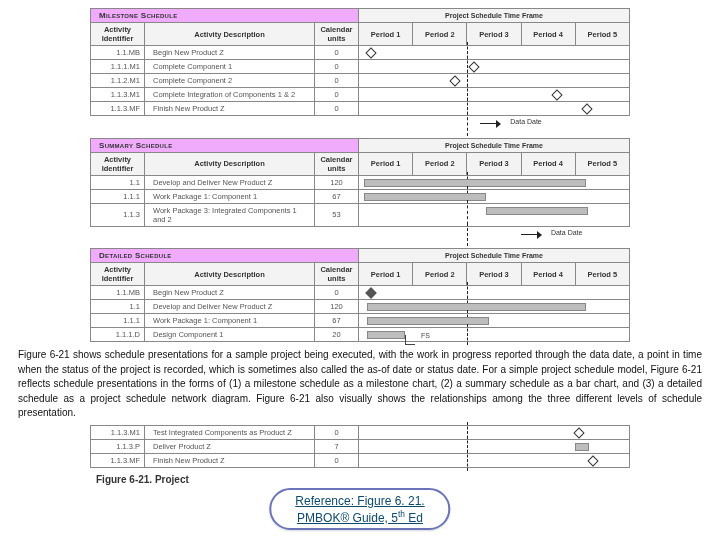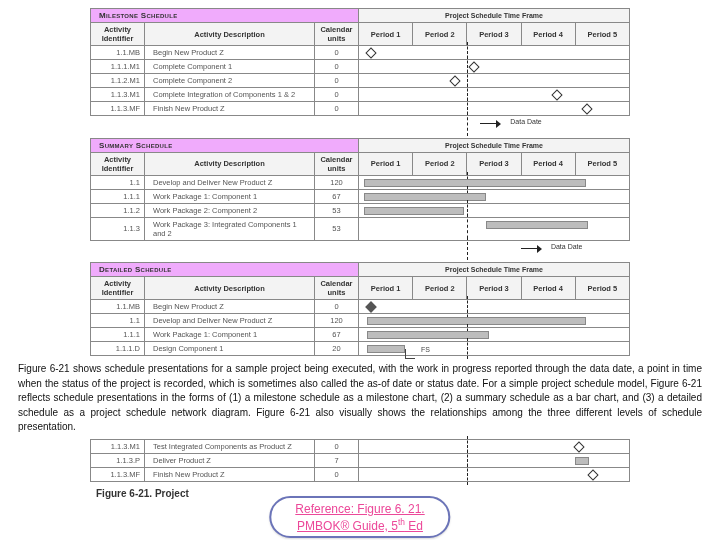--- a/index.html
+++ b/index.html
@@ -130,30 +130,30 @@
     text-align: justify;
   }
   .figcap {
     font-weight: bold;
     font-size: 10px;
     color: #333;
     padding: 4px 0 0 6px;
   }
   .refbox {
     position: absolute;
-    bottom: 2px;
+    bottom: 10px;
     left: 50%;
     transform: translateX(-50%);
     background: #fff;
     border: 2px solid #6b74b8;
     border-radius: 22px;
     padding: 4px 24px 2px 24px;
     text-align: center;
     font-size: 12px;
-    color: #ec4899;
+    color: #0c4a6e;
     line-height: 1.25;
     box-shadow: 0 1px 2px rgba(0,0,0,.15);
   }
   .refbox .u { text-decoration: underline; }
   sup { font-size: .7em; }
 </style>
 </head>
 <body>
 
 <div class="page">
@@ -265,29 +265,20 @@
           <tr>
             <td class="id">1.1.1</td>
             <td class="desc">Work Package 1: Component 1</td>
             <td>67</td>
             <td class="ganttcell" colspan="5">
               <span class="datadate" style="left:40%"></span>
               <span class="bar" style="left:2%;width:45%"></span>
             </td>
           </tr>
           <tr>
-            <td class="id">1.1.2</td>
-            <td class="desc">Work Package 2: Component 2</td>
-            <td>53</td>
-            <td class="ganttcell" colspan="5">
-              <span class="datadate" style="left:40%"></span>
-              <span class="bar" style="left:2%;width:37%"></span>
-            </td>
-          </tr>
-          <tr>
             <td class="id">1.1.3</td>
             <td class="desc">Work Package 3: Integrated Components 1 and 2</td>
             <td>53</td>
             <td class="ganttcell" colspan="5">
               <span class="datadate" style="left:40%"></span>
               <span class="bar" style="left:47%;width:38%"></span>
             </td>
           </tr>
         </tbody>
       <tbody>

